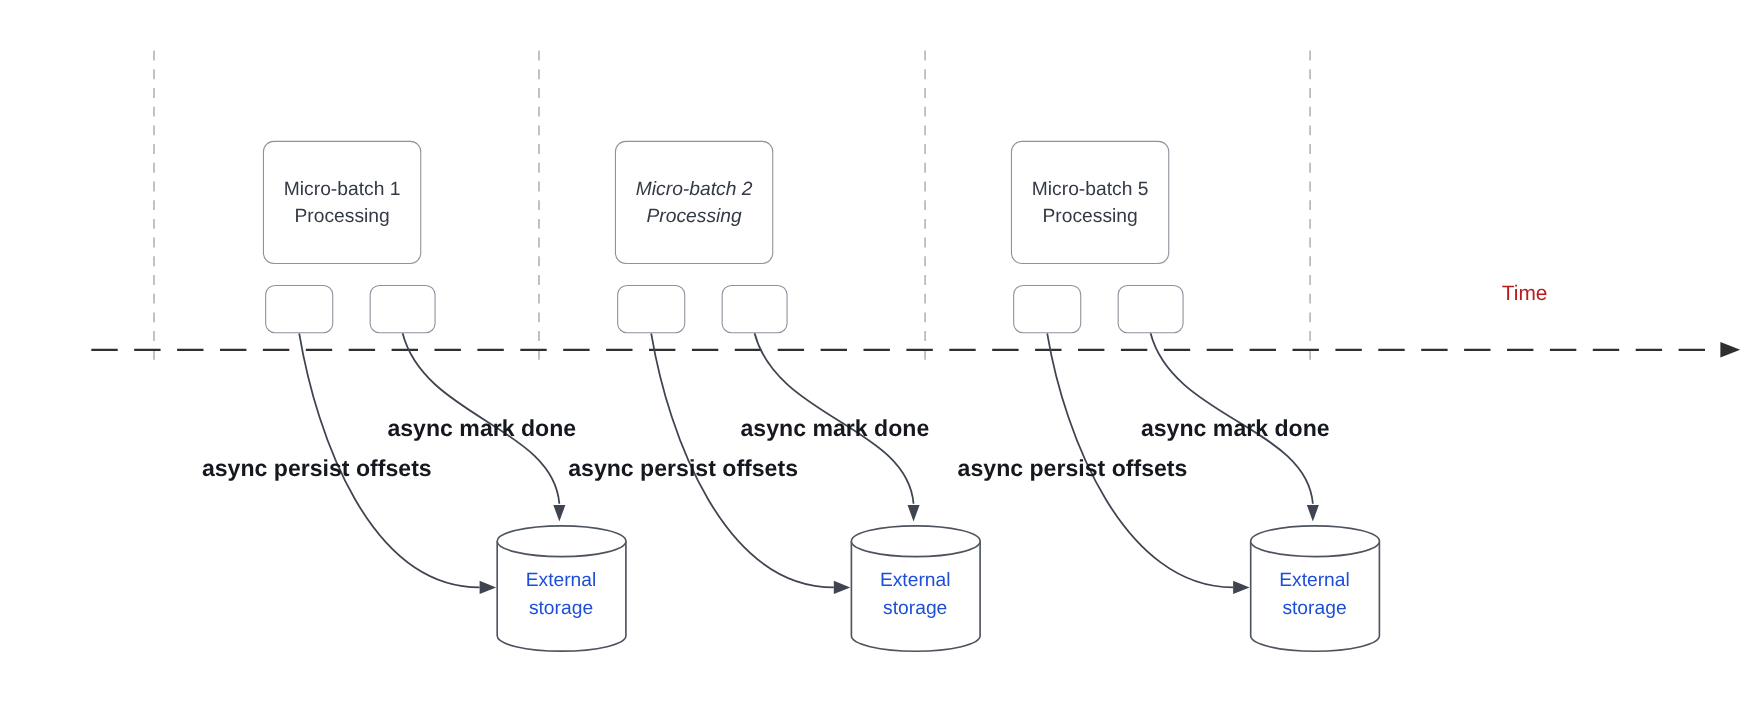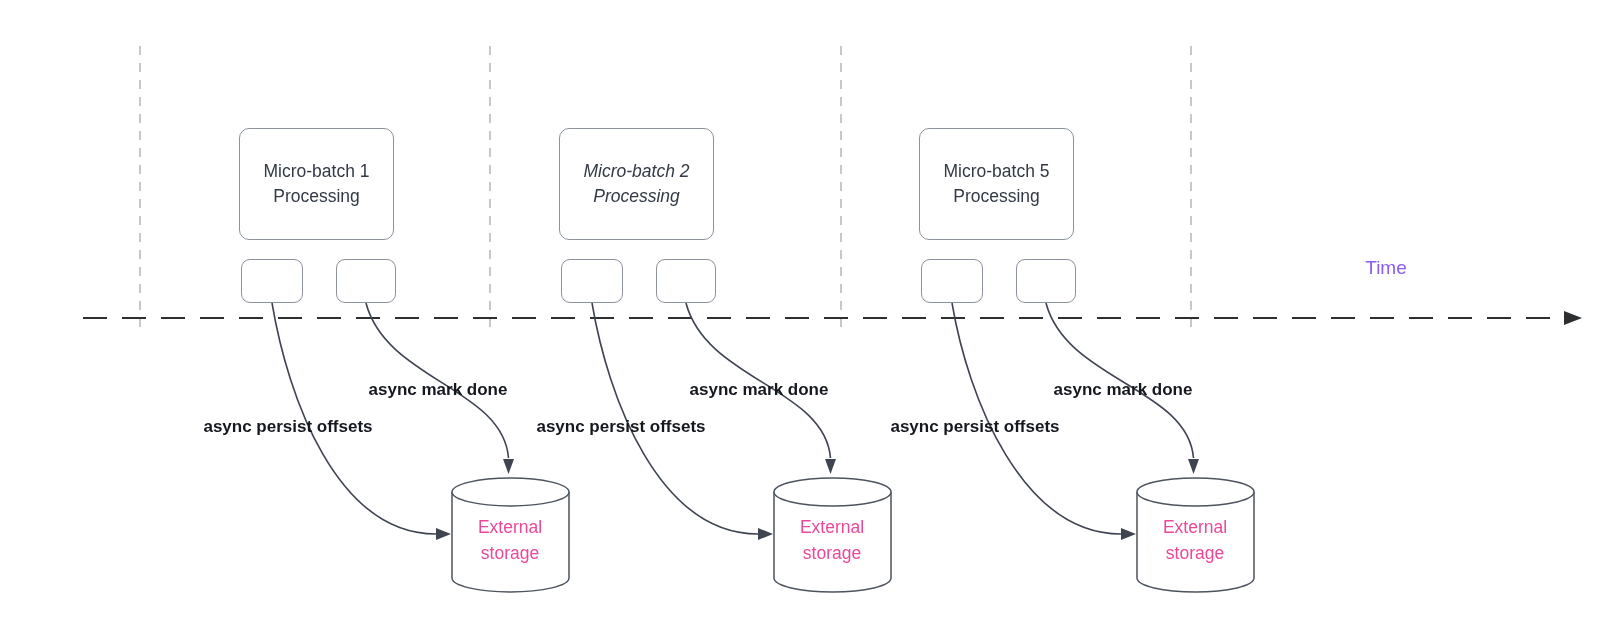--- a/index.html
+++ b/index.html
@@ -18,38 +18,38 @@
   .axishead{fill:#2d2f31;stroke:none;}
   .cyl{stroke:#4d545e;stroke-width:1.5;fill:#ffffff;}
   .node{
     position:absolute;
     box-sizing:border-box;
     border:1.5px solid #8d939c;
     border-radius:10px;
     background:#ffffff;
     display:flex;align-items:center;justify-content:center;
   }
-  .procbox{width:155px;height:112px;top:128px;}
+  .procbox{width:144px;height:112px;top:128px;}
   .chip{width:62px;height:44px;top:259px;border-radius:9px;}
   .boxlabel{
     color:#333a45;font-size:17.5px;line-height:25px;
     text-align:center;white-space:pre-line;
   }
   .storelabel{
     position:absolute;transform:translate(-50%,-50%);
-    color:#ec4899;font-size:17.5px;line-height:25.5px;
+    color:#1d4ed8;font-size:17.5px;line-height:25.5px;
     text-align:center;white-space:pre-line;top:540px;
   }
   .arrowlabel{
     position:absolute;transform:translate(-50%,-50%);
-    color:#15181e;font-size:17px;font-weight:bold;white-space:nowrap;text-align:right;
+    color:#15181e;font-size:21px;font-weight:bold;white-space:nowrap;text-align:right;
   }
   .axislabel{
     position:absolute;transform:translate(-50%,-50%);
-    color:#8b5cf6;font-size:19px;white-space:nowrap;
+    color:#b91c1c;font-size:19px;white-space:nowrap;
     left:1386px;top:268px;
   }
 </style>
 </head>
 <body>
 
 <div class="canvas">
 
   <svg class="layer" width="1600" height="642" viewBox="0 0 1600 642">
 

